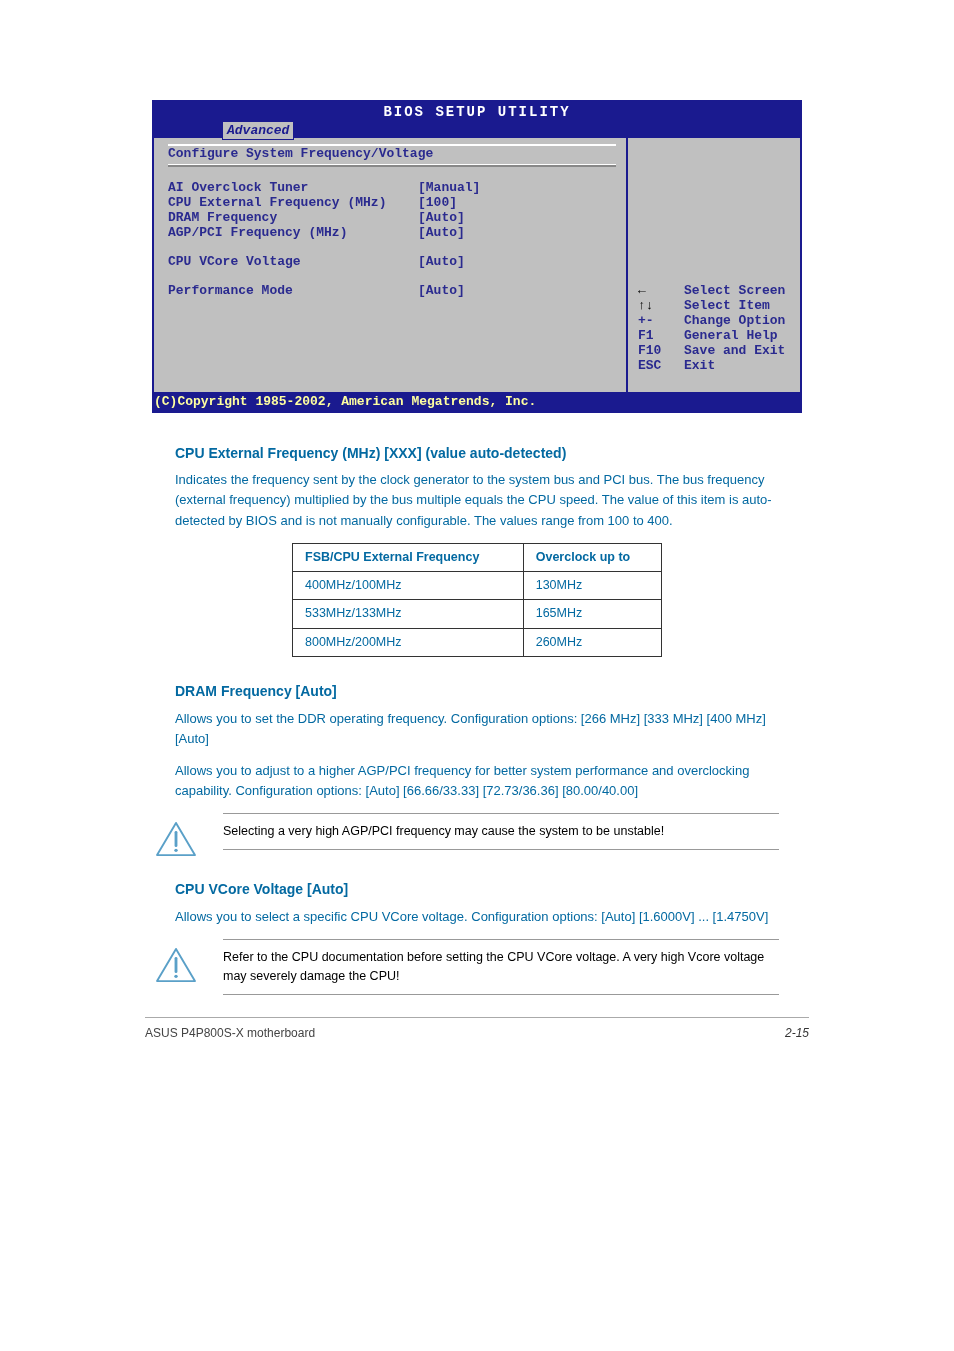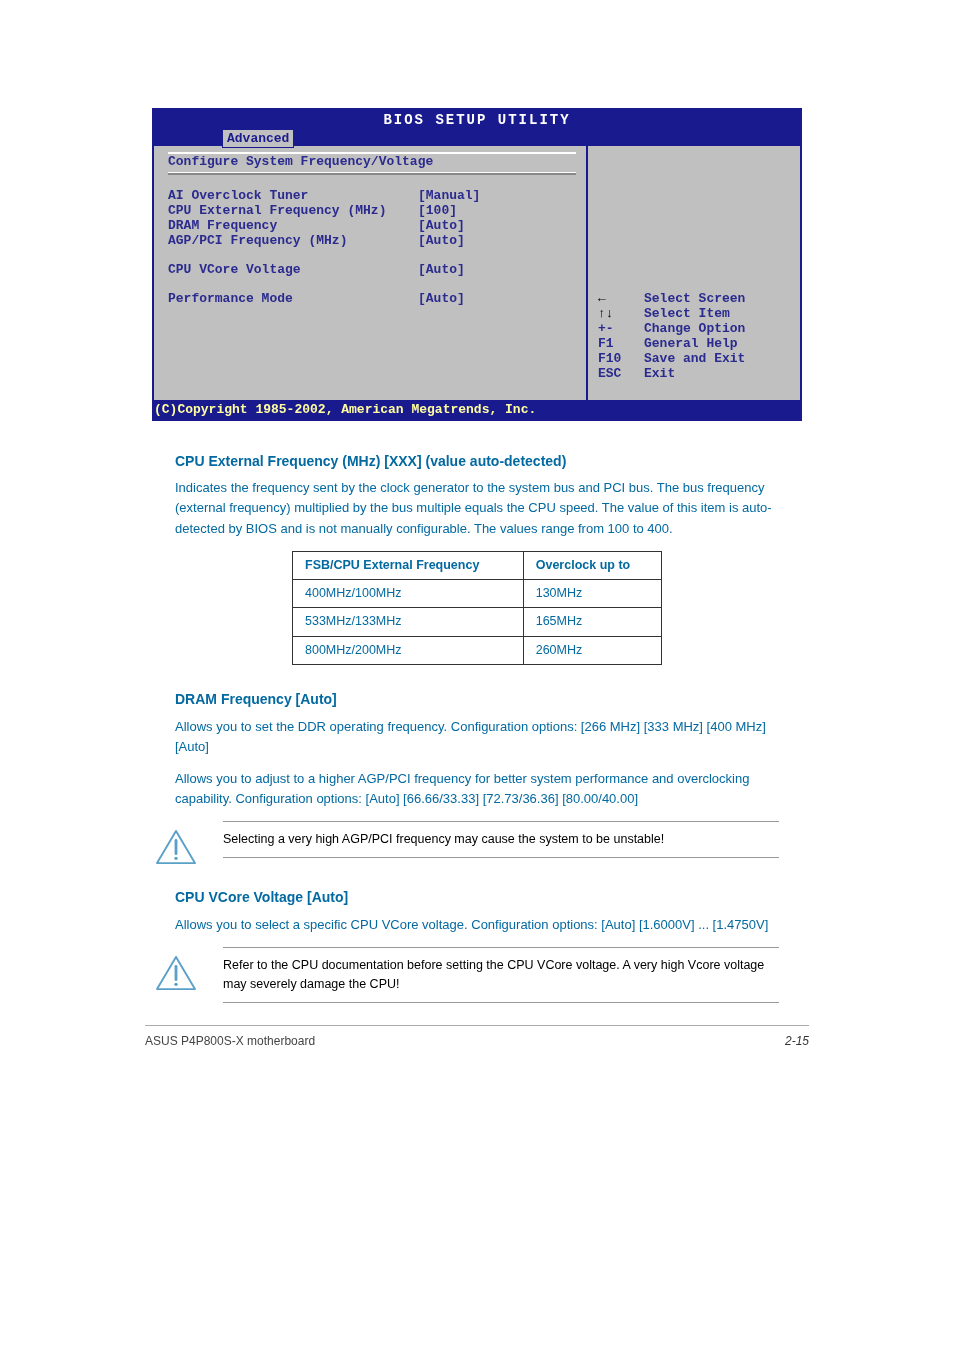--- a/index.html
+++ b/index.html
@@ -8,37 +8,38 @@
       font-family: Arial, sans-serif;
       width: 954px;
       margin: 0 auto;
       padding: 0;
     }
     .page {
       padding: 100px 145px 60px 145px;
     }
     .bios-window {
       width: 650px;
-      margin: 8px auto 30px auto;
+      margin: 0 auto 30px auto;
       border: 2px solid #1a1a8f;
     }
     .bios-header-bar {
       background: #1a1a8f;
       color: #fff;
       text-align: center;
       font-family: 'Courier New', monospace;
       font-weight: bold;
       font-size: 14px;
       padding: 2px 0 0 0;
       letter-spacing: 2px;
     }
     .bios-tab-row {
       background: #1a1a8f;
       padding: 0 0 0 68px;
       height: 18px;
+      font-style: italic;
     }
     .bios-tab {
       display: inline-block;
       background: #c0c0c0;
       color: #1a1a8f;
       font-family: 'Courier New', monospace;
       font-size: 13px;
       font-weight: bold;
       padding: 1px 4px;
       border: 1px solid #1a1a8f;
@@ -65,21 +66,21 @@
       box-shadow: 0 -1px 0 #fff inset;
     }
     .bios-row {
       display: flex;
       line-height: 1.15;
     }
     .bios-row .label { width: 250px; }
     .bios-row .value { }
     .bios-gap { height: 14px; }
     .bios-right {
-      width: 212px;
+      width: 172px;
       padding: 6px 10px 18px 10px;
       font-family: 'Courier New', monospace;
       font-size: 13px;
       font-weight: bold;
       color: #2a2a8f;
     }
     .bios-help-top { height: 140px; }
     .bios-help-items .h-row {
       display: flex;
       line-height: 1.15;

